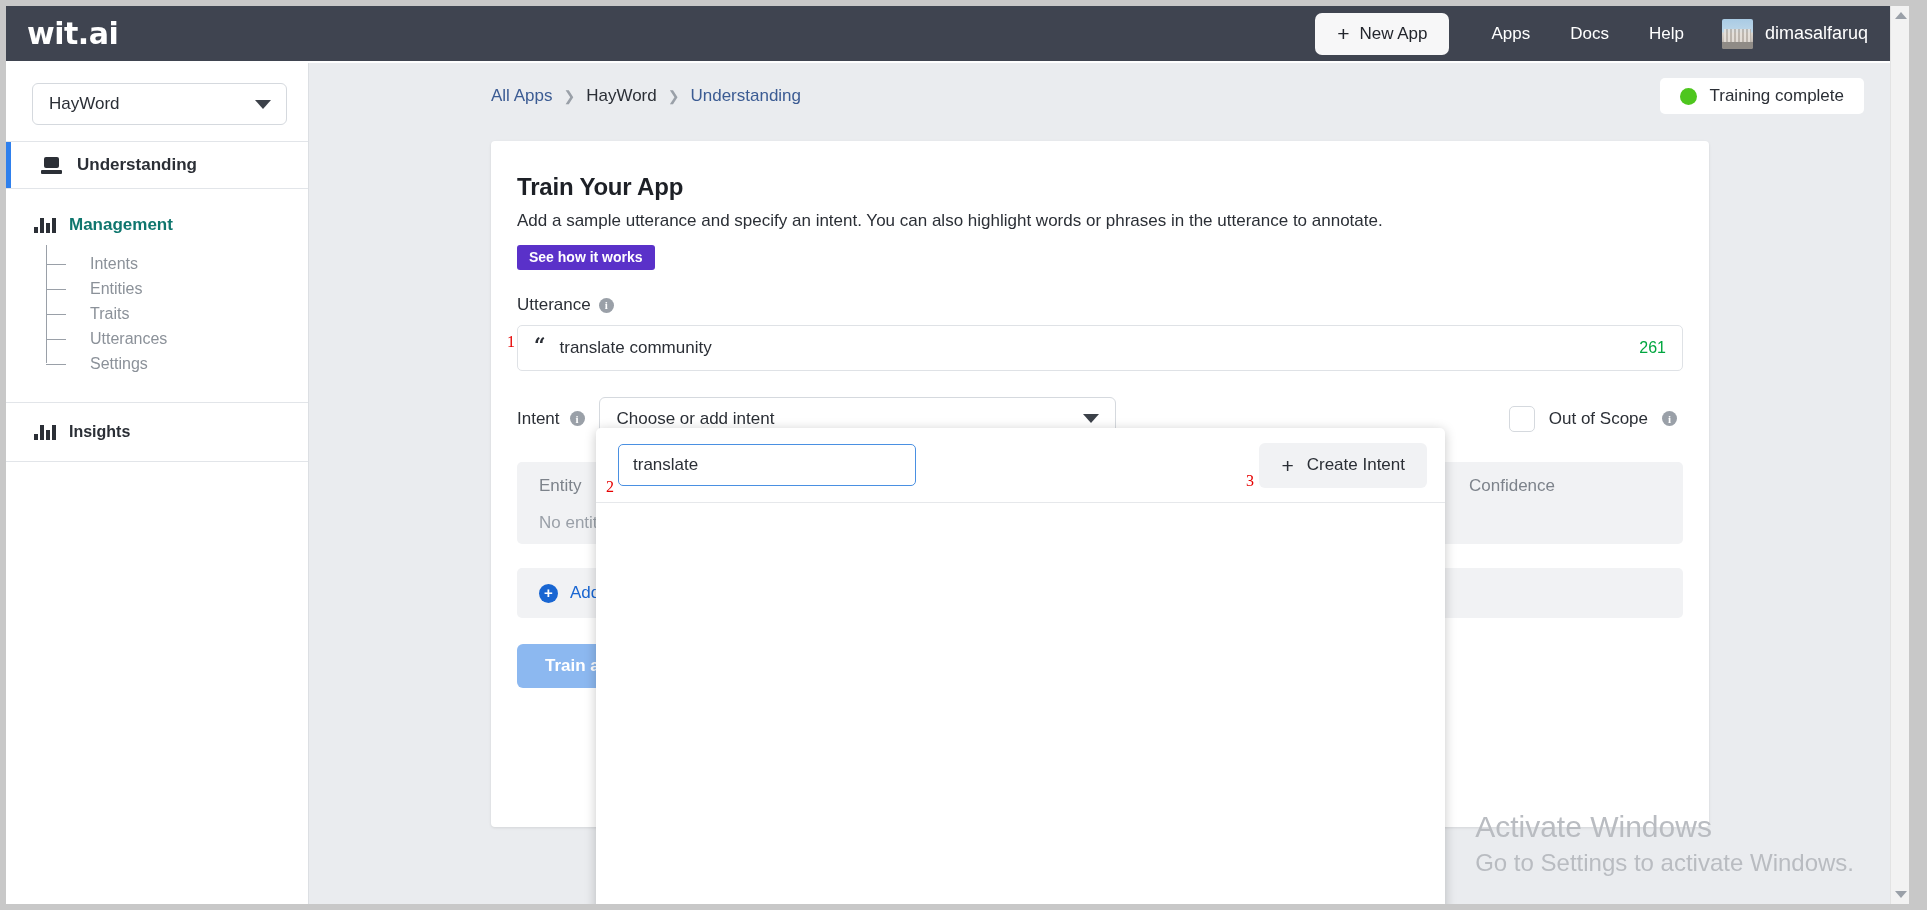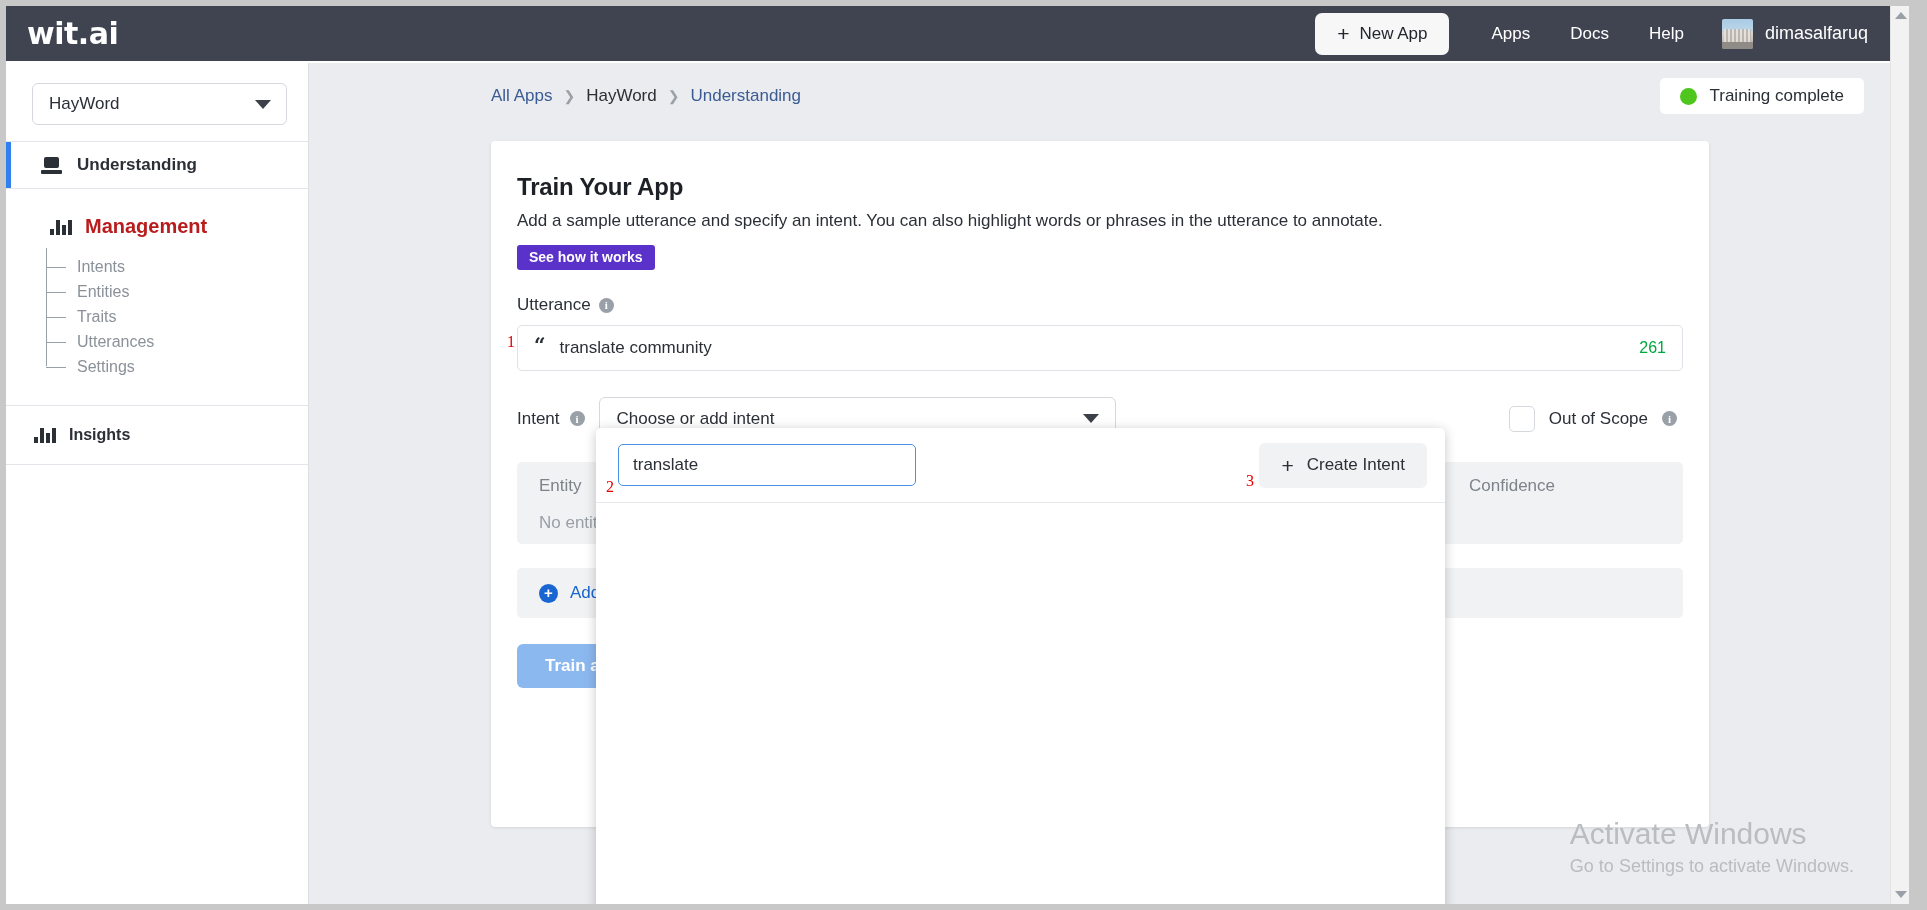--- a/index.html
+++ b/index.html
@@ -180,24 +180,24 @@
   }
   .icon-bars i:nth-child(1) { height: 6px; }
   .icon-bars i:nth-child(2) { height: 15px; }
   .icon-bars i:nth-child(3) { height: 10px; }
   .icon-bars i:nth-child(4) { height: 15px; }
 
   .mgmt-block { padding: 26px 0 26px 0; }
   .mgmt-head {
     display: flex;
     align-items: center;
-    padding-left: 44px;
-    font-size: 20px;
-    font-weight: bold;
-    color: #b91c1c;
+    padding-left: 28px;
+    font-size: 17px;
+    font-weight: bold;
+    color: #0f766e;
     cursor: pointer;
     margin-bottom: 10px;
   }
   .mgmt-head .nav-icon { margin-right: 13px; }
   .sub-list {
     list-style: none;
     position: relative;
     margin-left: 40px;
     padding-top: 6px;
   }
@@ -205,21 +205,21 @@
     content: "";
     position: absolute;
     left: 0; top: 0; bottom: 13px;
     width: 1px;
     background: #9aa0a8;
   }
   .sub-item {
     position: relative;
     height: 25px;
     line-height: 25px;
-    padding-left: 31px;
+    padding-left: 44px;
     font-size: 16px;
     color: #8b9199;
     cursor: pointer;
   }
   .sub-item::before {
     content: "";
     position: absolute;
     left: 0; top: 13px;
     width: 20px; height: 1px;
     background: #9aa0a8;
@@ -532,21 +532,21 @@
 
   
   .watermark {
     position: absolute;
     right: 36px; bottom: 27px;
     text-align: left;
     z-index: 30;
     pointer-events: none;
   }
   .wm1 { font-size: 30px; color: #b9bcc1; line-height: 1.2; }
-  .wm2 { font-size: 18px; color: #b9bcc1; margin-top: 4px; }
+  .wm2 { font-size: 24px; color: #b9bcc1; margin-top: 4px; }
 
   
   .scrollbar {
     position: absolute;
     right: 0; top: 0;
     width: 19px; height: 898px;
     background: #f2f2f2;
     border-left: 1px solid #e3e3e3;
     z-index: 50;
   }

